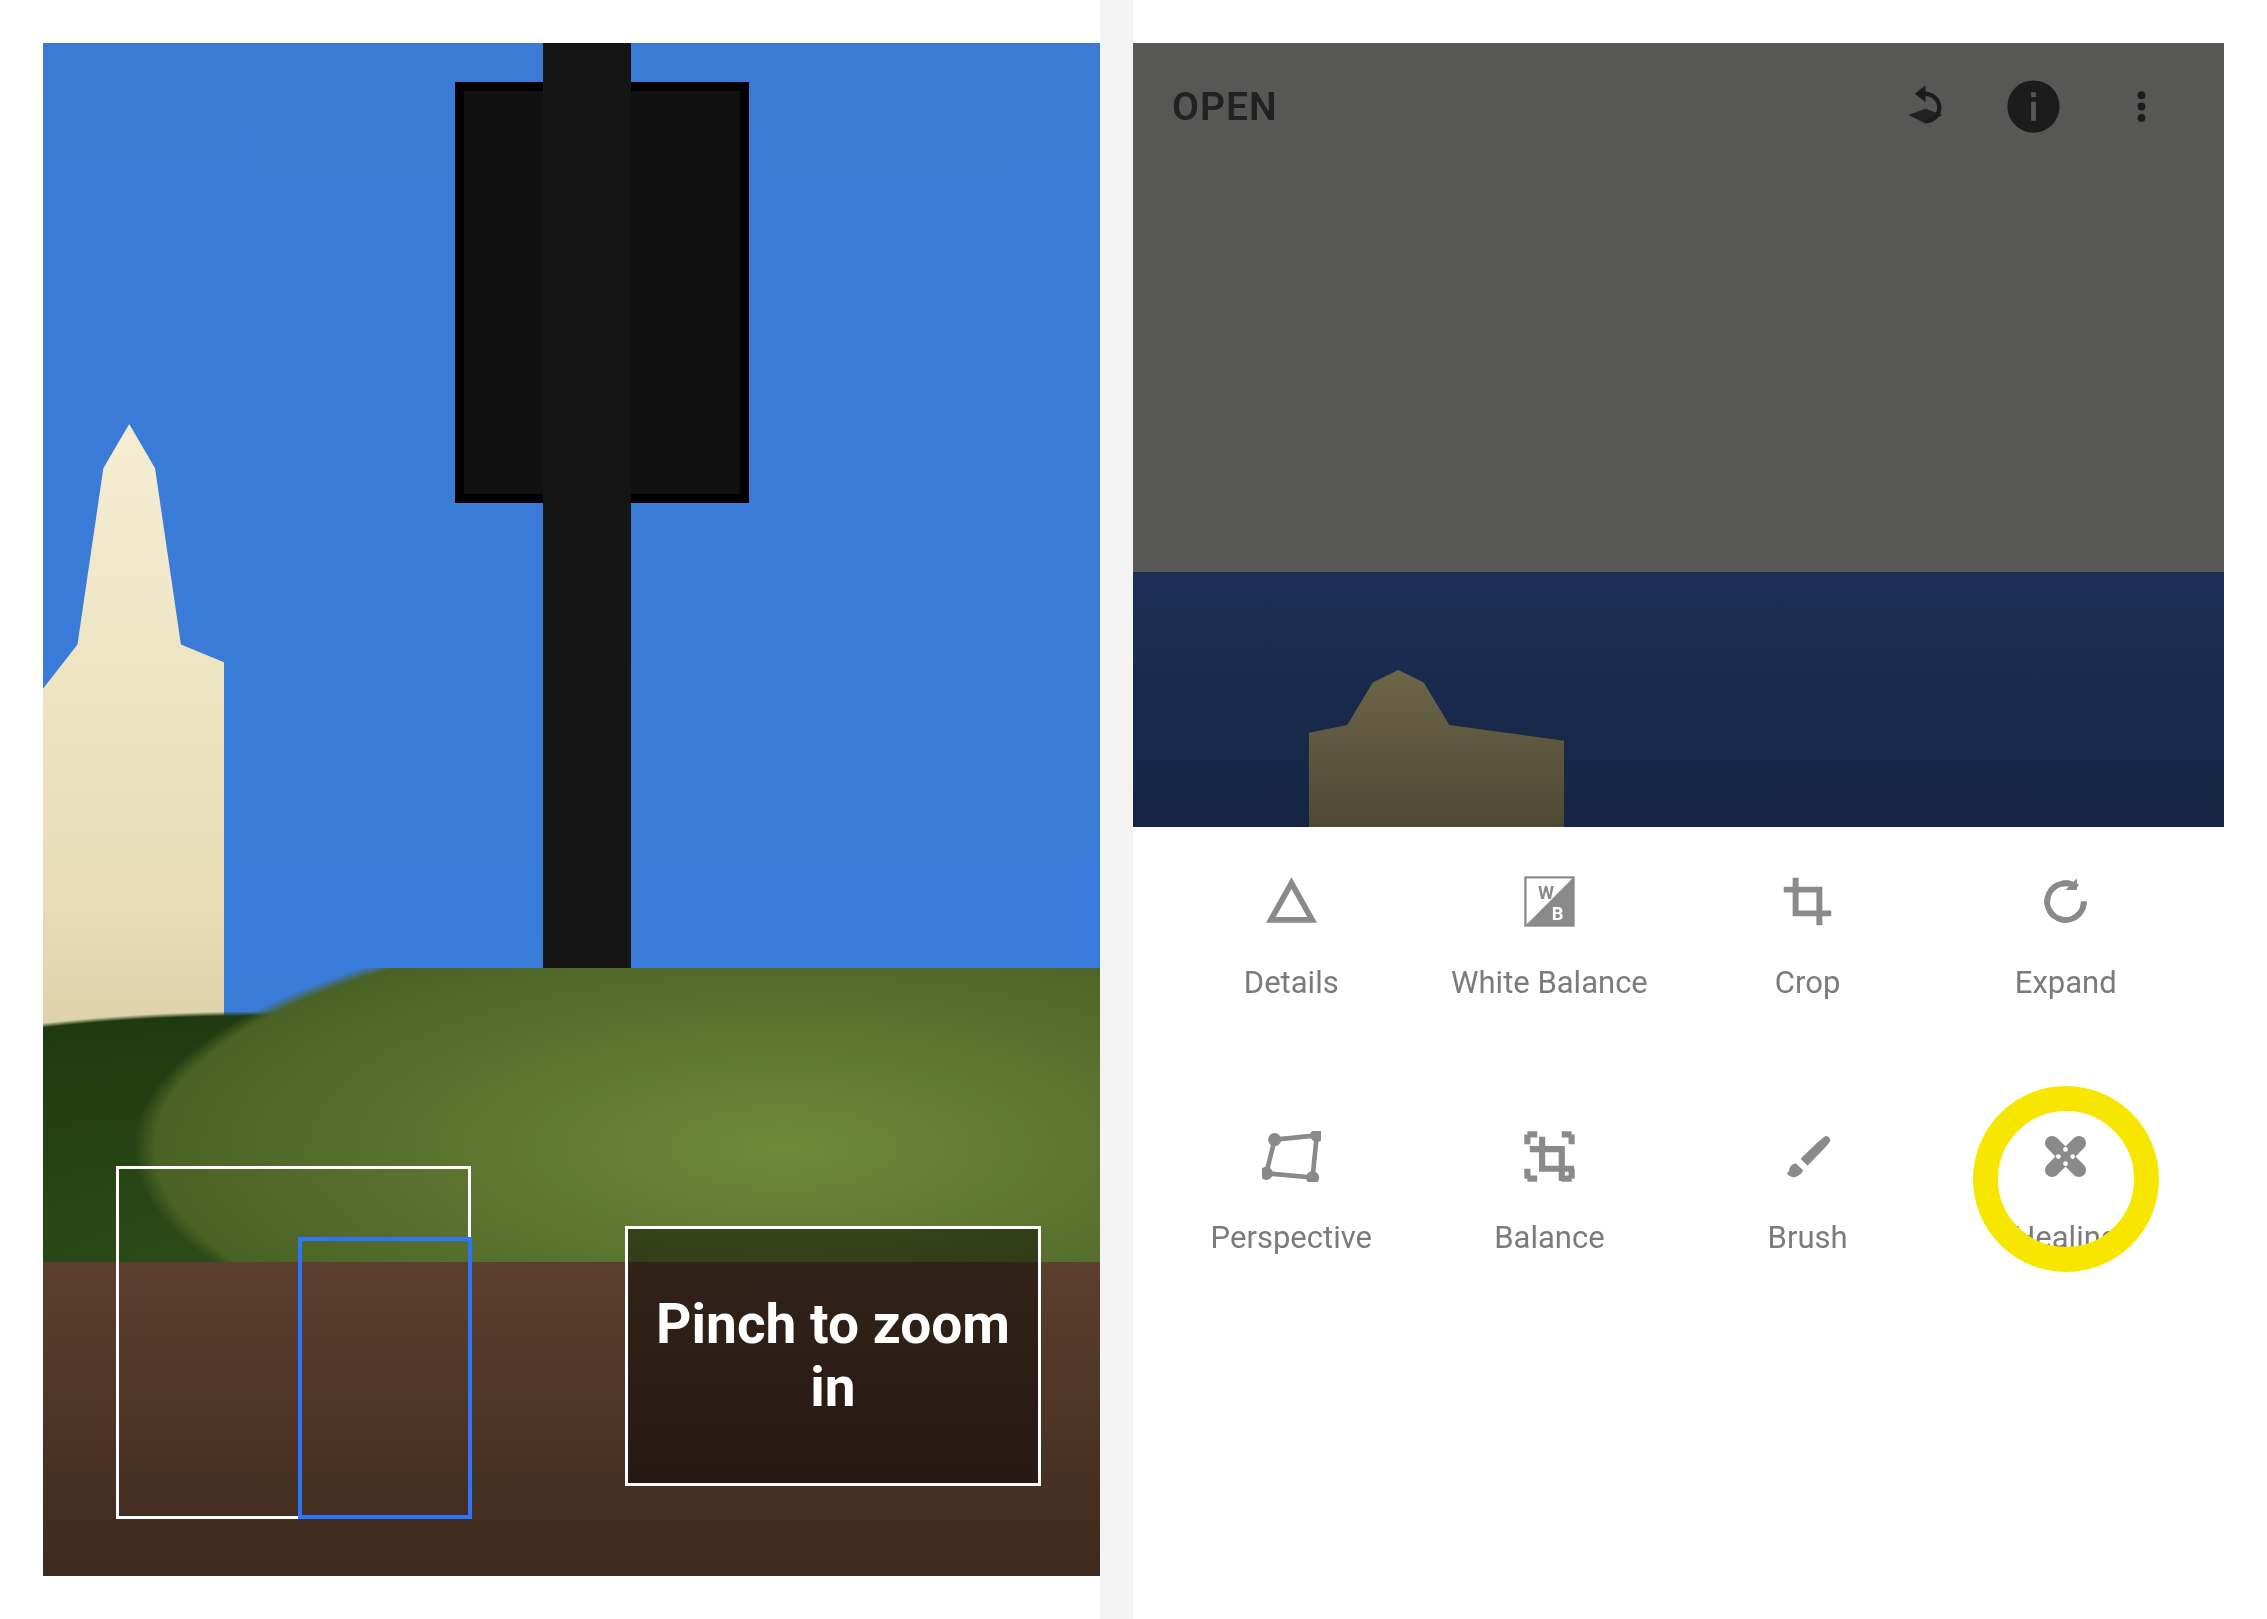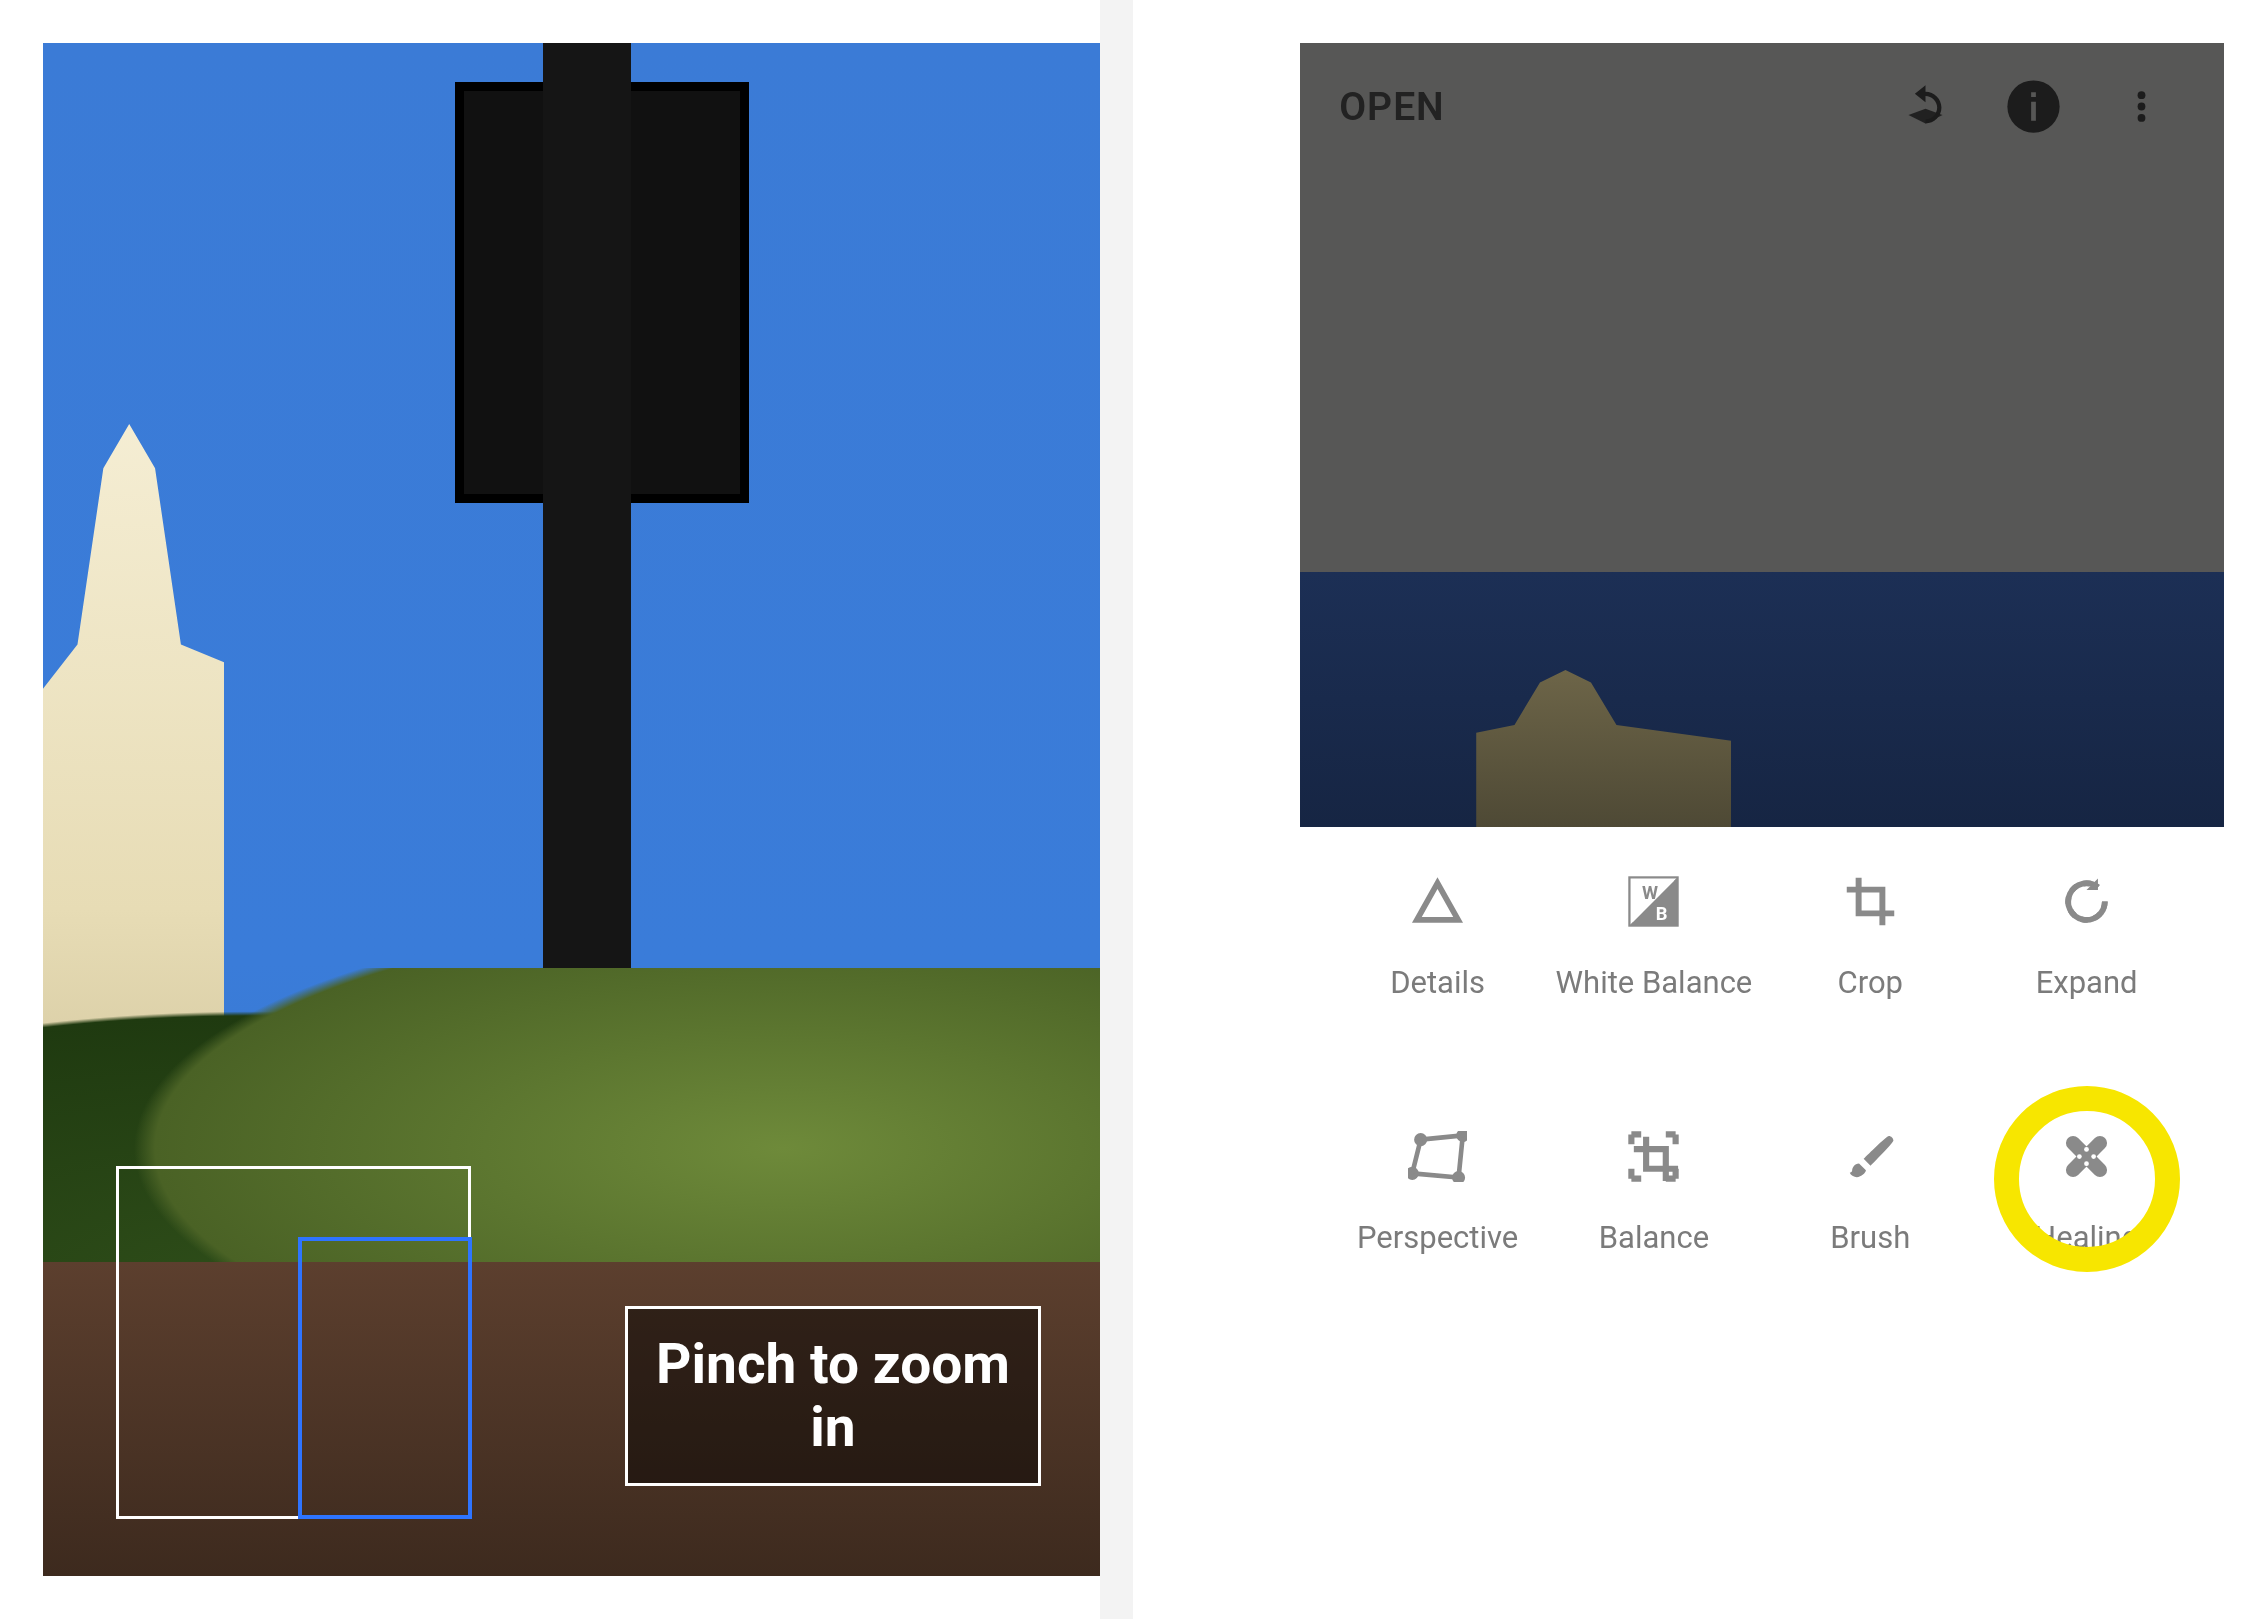--- a/index.html
+++ b/index.html
@@ -49,32 +49,32 @@
   }
   .sel-white {
     position:absolute; left:73px; bottom:57px; width:355px; height:353px;
     border:3.9px solid #fff;
   }
   .sel-blue {
     position:absolute; left:255px; bottom:57px; width:174px; height:282px;
     border:4.9px solid #2e74ff;
   }
   .hint-box {
-    position:absolute; right:59px; bottom:90px; width:416px; height:180px;
+    position:absolute; right:59px; bottom:90px; width:416px; height:260px;
     border:3.9px solid #fff; background:rgba(0,0,0,0.45);
     display:flex; align-items:center; justify-content:flex-start; text-align:center;
   }
   .hint-box span {
     color:#fff; font-weight:700; font-size:55px; line-height:1.15;
   }
 
   .gap { width:33px; height:100%; background:#f3f3f3; }
 
   .right-pane {
-    flex:1; height:100%; display:flex; flex-direction:column; padding:43px 43px 43px 0;align-items:flex-end;
+    flex:1; height:100%; display:flex; flex-direction:column; padding:43px 43px 43px 0;
   }
   .phone {
     flex:1; background:#fff; display:flex; flex-direction:column;
   }
   .topbar {
     height:127px; background:#575756; display:flex; align-items:center;
     padding:0 39px; color:#1e1e1e;
   }
   .open-label { font-size:39px; font-weight:600; letter-spacing:1px; color:#222; }
   .topbar-spacer { flex:1; }

